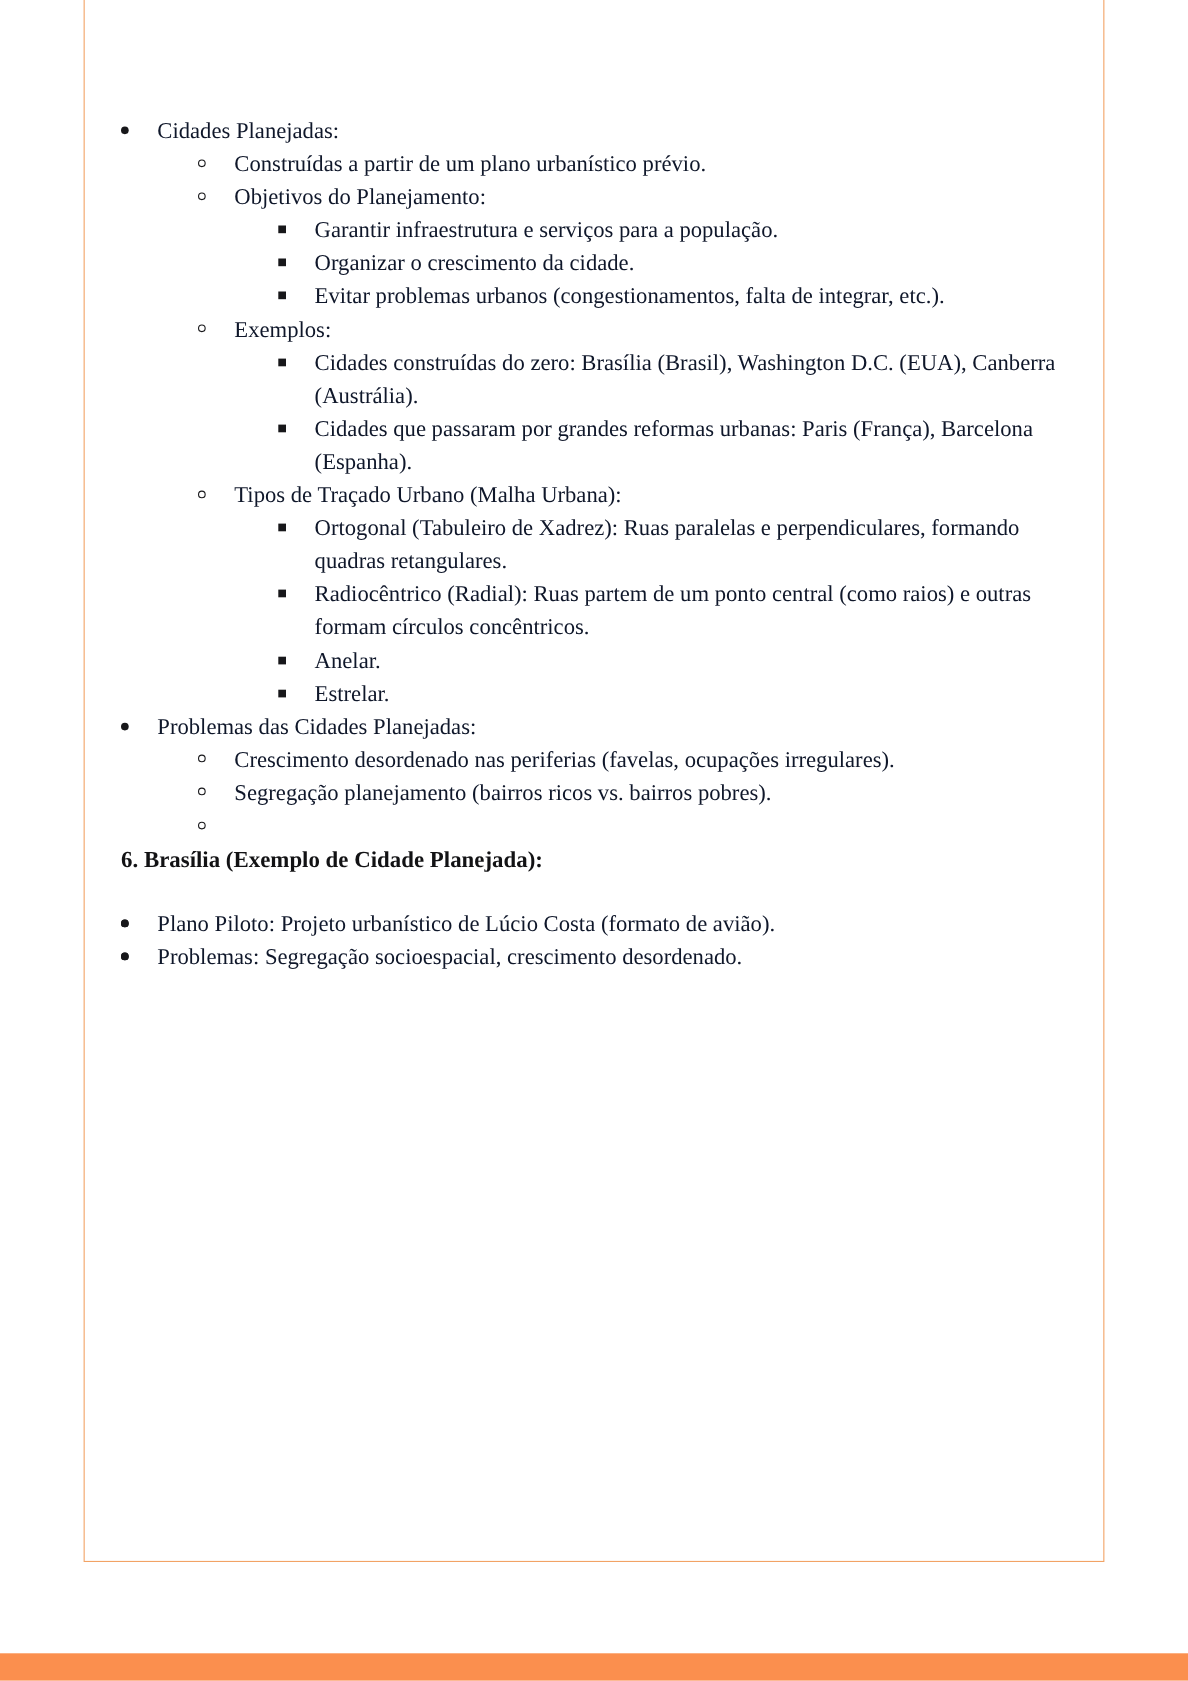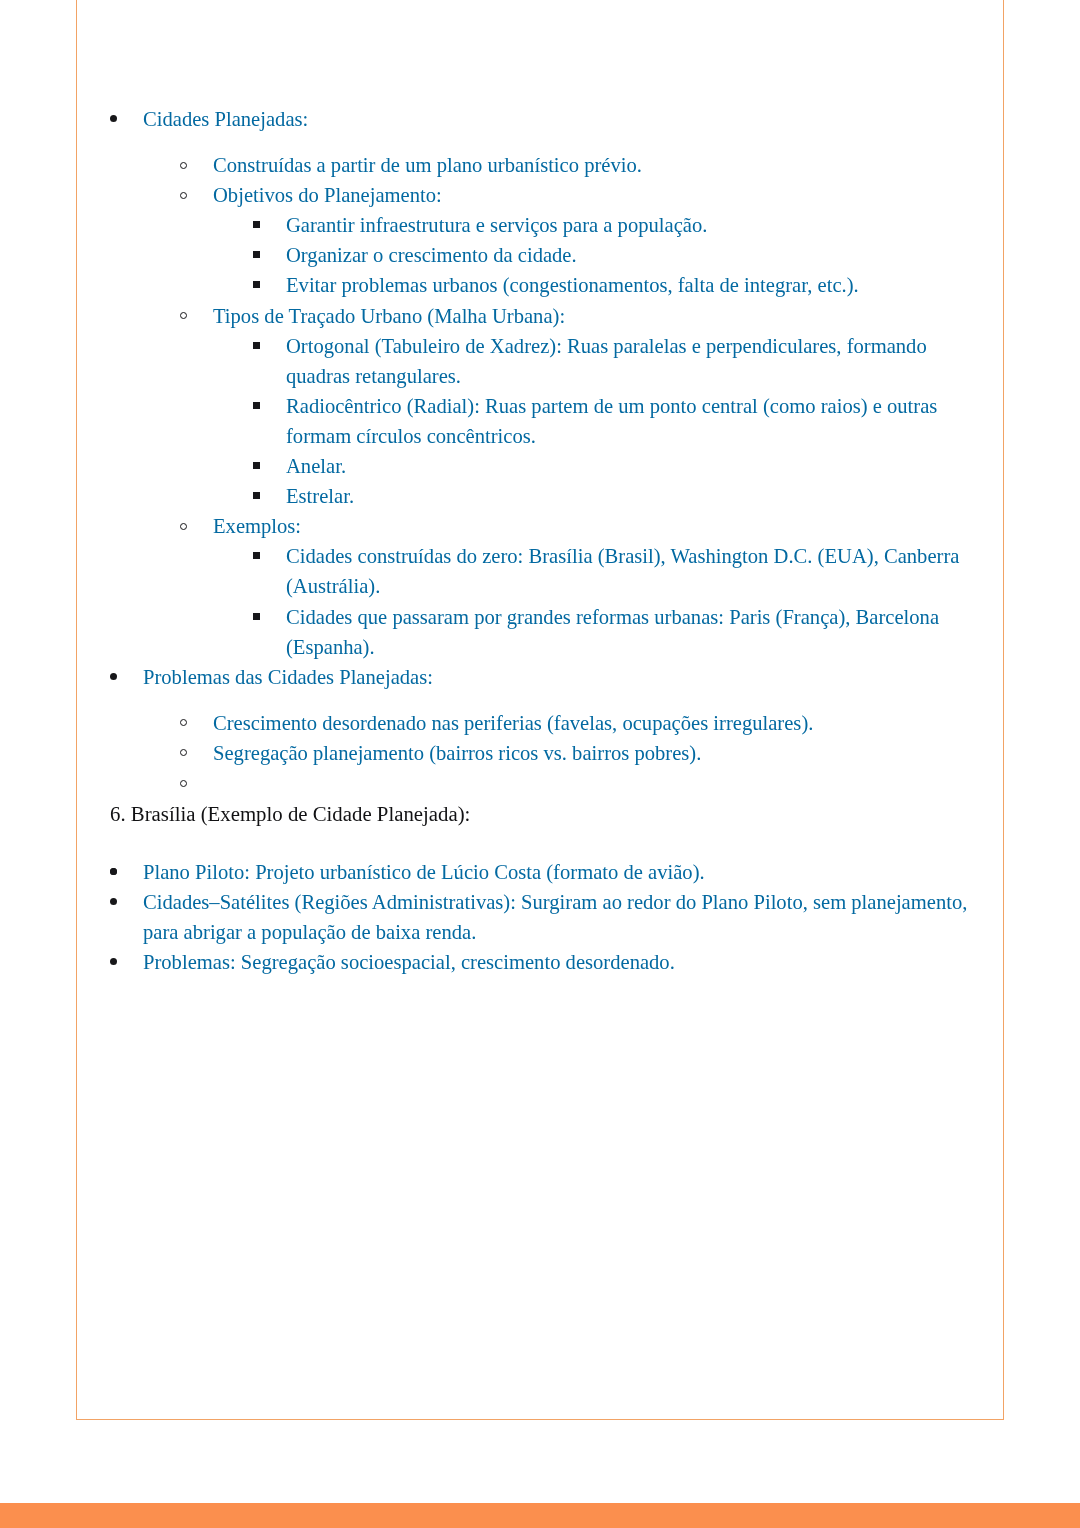--- a/index.html
+++ b/index.html
@@ -51,41 +51,41 @@
   ul.lvl {
     margin: 0;
     padding: 0;
     list-style: none;
   }
 
   li.item {
     position: relative;
     font-size: 20.6px;
     line-height: 30.1px;
-    color: #0369a1;
+    color: #0f172a;
     margin: 0;
     padding: 0 0 0 33px;
     text-align: left;
   }
 
   li.item > .bullet {
     position: absolute;
     left: 0;
     top: 0;
     width: 22px;
     text-align: left;
     color: #17171a;
     line-height: 30.1px;
     font-family: "Liberation Serif", "DejaVu Serif", serif;
   }
 
   
   ul.lvl1 > li.item > .bullet { font-size: 17px; }
   
-  ul.lvl2 { margin-left: 37px; margin-top: 16px; }
+  ul.lvl2 { margin-left: 37px; }
   ul.lvl2 > li.item > .bullet { font-size: 15px; }
   
   ul.lvl3 { margin-left: 40px; }
   ul.lvl3 > li.item > .bullet { font-size: 13px; }
 
   .sq {
     display: inline-block;
     width: 7px;
     height: 7px;
     background: #17171a;
@@ -109,21 +109,21 @@
     border: 1.3px solid #17171a;
     box-sizing: border-box;
     background: transparent;
     vertical-align: middle;
     margin-top: -3px;
   }
 
   h2.section-heading {
     font-size: 20.8px;
     line-height: 30px;
-    font-weight: normal;
+    font-weight: bold;
     margin: 0;
     padding: 0;
     color: #121214;
   }
 
   .gap-before-heading { height: 31px; }
   .gap-after-heading  { height: 28px; }
 </style>
 </head>
 <body>
@@ -133,46 +133,46 @@
 <div id="content">
   <div id="outline-root">
       <ul class="lvl lvl1">
         <li class="item"><span class="bullet"><span class="dot"></span></span><span>Cidades Planejadas:</span><ul class="lvl lvl2">
             <li class="item"><span class="bullet"><span class="ring"></span></span><span>Construídas a partir de um plano urbanístico prévio.</span></li>
             <li class="item"><span class="bullet"><span class="ring"></span></span><span>Objetivos do Planejamento:</span><ul class="lvl lvl3">
                 <li class="item"><span class="bullet"><span class="sq"></span></span><span>Garantir infraestrutura e serviços para a população.</span></li>
                 <li class="item"><span class="bullet"><span class="sq"></span></span><span>Organizar o crescimento da cidade.</span></li>
                 <li class="item"><span class="bullet"><span class="sq"></span></span><span>Evitar problemas urbanos (congestionamentos, falta de integrar, etc.).</span></li>
               </ul></li>
+            <li class="item"><span class="bullet"><span class="ring"></span></span><span>Exemplos:</span><ul class="lvl lvl3">
+                <li class="item"><span class="bullet"><span class="sq"></span></span><span>Cidades construídas do zero: Brasília (Brasil), Washington D.C. (EUA), Canberra (Austrália).</span></li>
+                <li class="item"><span class="bullet"><span class="sq"></span></span><span>Cidades que passaram por grandes reformas urbanas: Paris (França), Barcelona (Espanha).</span></li>
+              </ul></li>
             <li class="item"><span class="bullet"><span class="ring"></span></span><span>Tipos de Traçado Urbano (Malha Urbana):</span><ul class="lvl lvl3">
                 <li class="item"><span class="bullet"><span class="sq"></span></span><span>Ortogonal (Tabuleiro de Xadrez): Ruas paralelas e perpendiculares, formando quadras retangulares.</span></li>
                 <li class="item"><span class="bullet"><span class="sq"></span></span><span>Radiocêntrico (Radial): Ruas partem de um ponto central (como raios) e outras formam círculos concêntricos.</span></li>
                 <li class="item"><span class="bullet"><span class="sq"></span></span><span>Anelar.</span></li>
                 <li class="item"><span class="bullet"><span class="sq"></span></span><span>Estrelar.</span></li>
-              </ul></li>
-            <li class="item"><span class="bullet"><span class="ring"></span></span><span>Exemplos:</span><ul class="lvl lvl3">
-                <li class="item"><span class="bullet"><span class="sq"></span></span><span>Cidades construídas do zero: Brasília (Brasil), Washington D.C. (EUA), Canberra (Austrália).</span></li>
-                <li class="item"><span class="bullet"><span class="sq"></span></span><span>Cidades que passaram por grandes reformas urbanas: Paris (França), Barcelona (Espanha).</span></li>
               </ul></li>
           </ul></li>
         <li class="item"><span class="bullet"><span class="dot"></span></span><span>Problemas das Cidades Planejadas:</span><ul class="lvl lvl2">
             <li class="item"><span class="bullet"><span class="ring"></span></span><span>Crescimento desordenado nas periferias (favelas, ocupações irregulares).</span></li>
             <li class="item"><span class="bullet"><span class="ring"></span></span><span>Segregação planejamento (bairros ricos vs. bairros pobres).</span></li>
             <li class="item"><span class="bullet"><span class="ring"></span></span></li>
           </ul></li>
       </ul>
     </div>
 
   <div class="gap-before-heading"></div>
   <h2 class="section-heading">6. Brasília (Exemplo de Cidade Planejada):</h2>
   <div class="gap-after-heading"></div>
 
   <div id="brasilia-root">
       <ul class="lvl lvl1">
         <li class="item"><span class="bullet"><span class="dot"></span></span></li>
         <li class="item"><span class="bullet"><span class="dot"></span></span><span>Plano Piloto: Projeto urbanístico de Lúcio Costa (formato de avião).</span></li>
-        <li class="item"><span class="bullet"><span class="dot"></span></span><span>Cidades–Satélites (Regiões Administrativas): Surgiram ao redor do Plano Piloto, sem planejamento, para abrigar a população de baixa renda.</span></li>
+        <li class="item"><span class="bullet"><span class="dot"></span></span></li>
         <li class="item"><span class="bullet"><span class="dot"></span></span><span>Problemas: Segregação socioespacial, crescimento desordenado.</span></li>
       </ul>
     </div>
 </div>
 
 <div id="footer-band"></div>
 
 </body></html>

